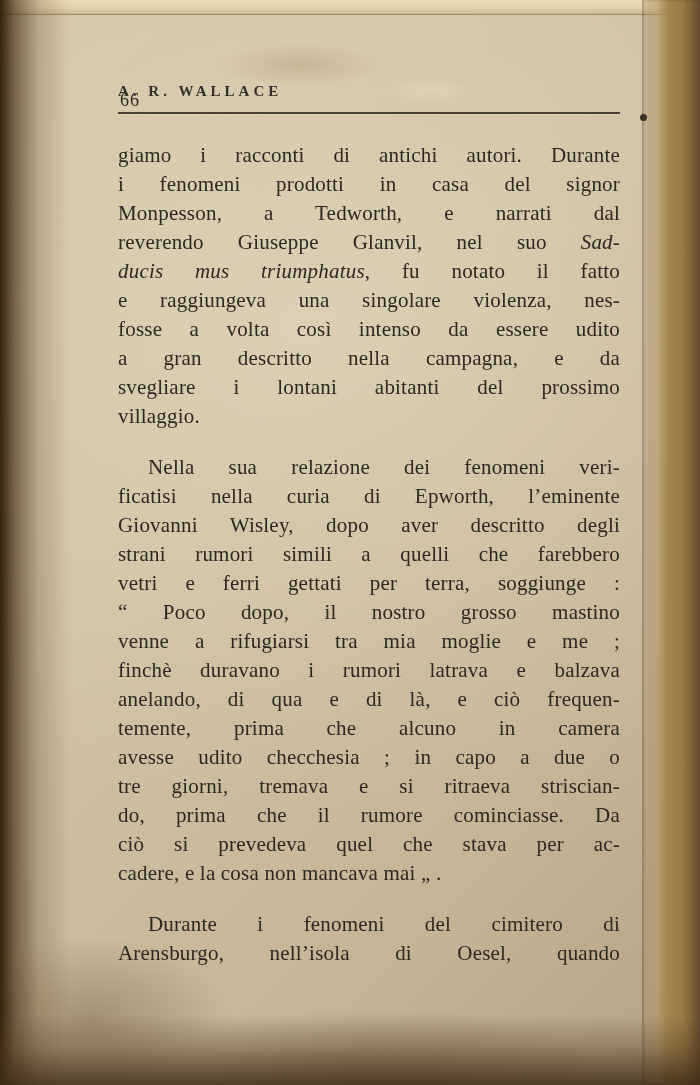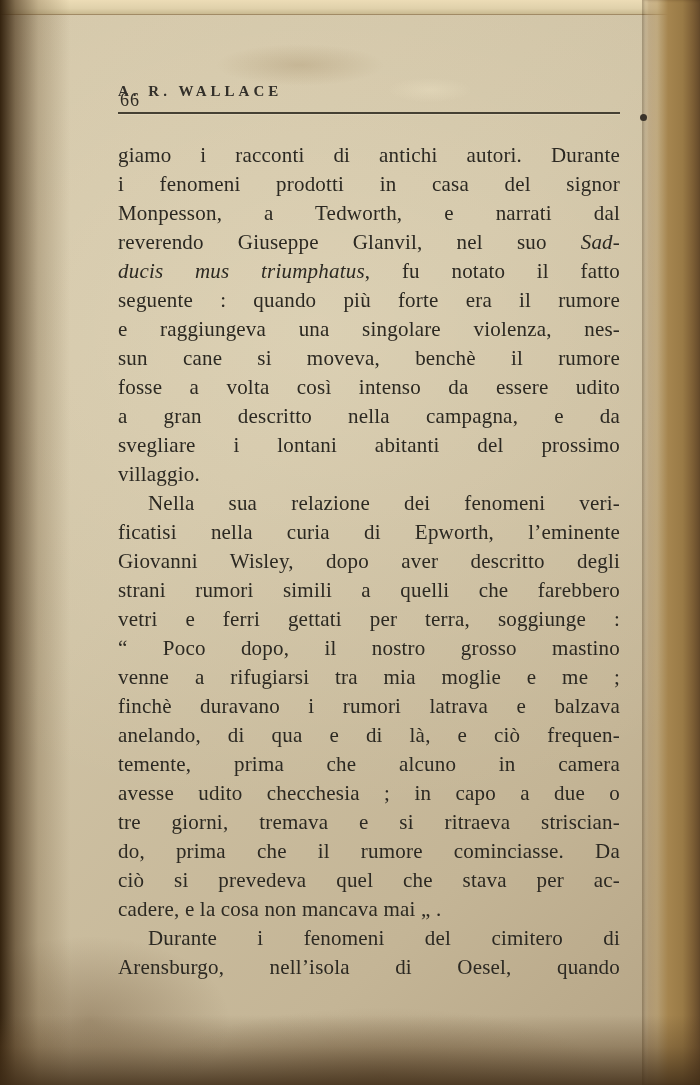--- a/index.html
+++ b/index.html
@@ -61,21 +61,21 @@
   }
   .text-block{
     position:absolute;left:118px;top:141px;width:502px;
     color:#2c2922;font-size:21px;letter-spacing:0.2px;
   }
   .line{
     height:29px;line-height:29px;white-space:nowrap;
     text-align:justify;text-align-last:justify;
   }
   .line.pend{text-align-last:left;}
-  .line.indent{text-indent:30px;}
+  .line.indent{text-indent:30px;margin-top:22px;}
   .it{font-style:italic;}
 </style>
 </head>
 <body>
 
 <div class="page">
   <div class="stains"></div>
   <div class="top-edge"></div>
   <div class="right-edge"></div>
 
@@ -85,23 +85,21 @@
     <div class="header-rule"></div>
   </div>
   <div class="ink-speck"></div>
 
   <div class="text-block">
       <div class="line"><span>giamo i racconti di antichi autori. Durante</span></div>
       <div class="line"><span>i fenomeni prodotti in casa del signor</span></div>
       <div class="line"><span>Monpesson, a Tedworth, e narrati dal</span></div>
       <div class="line"><span>reverendo Giuseppe Glanvil, nel suo </span><span class="it">Sad-</span></div>
       <div class="line"><span class="it">ducis mus triumphatus</span><span>, fu notato il fatto</span></div>
-      <div class="line"><span>seguente : quando più forte era il rumore</span></div>
       <div class="line"><span>e raggiungeva una singolare violenza, nes-</span></div>
-      <div class="line"><span>sun cane si moveva, benchè il rumore</span></div>
       <div class="line"><span>fosse a volta così intenso da essere udito</span></div>
       <div class="line"><span>a gran descritto nella campagna, e da</span></div>
       <div class="line"><span>svegliare i lontani abitanti del prossimo</span></div>
       <div class="line pend"><span>villaggio.</span></div>
       <div class="line indent"><span>Nella sua relazione dei fenomeni veri-</span></div>
       <div class="line"><span>ficatisi nella curia di Epworth, l’eminente</span></div>
       <div class="line"><span>Giovanni Wisley, dopo aver descritto degli</span></div>
       <div class="line"><span>strani rumori simili a quelli che farebbero</span></div>
       <div class="line"><span>vetri e ferri gettati per terra, soggiunge :</span></div>
       <div class="line"><span>“ Poco dopo, il nostro grosso mastino</span></div>

